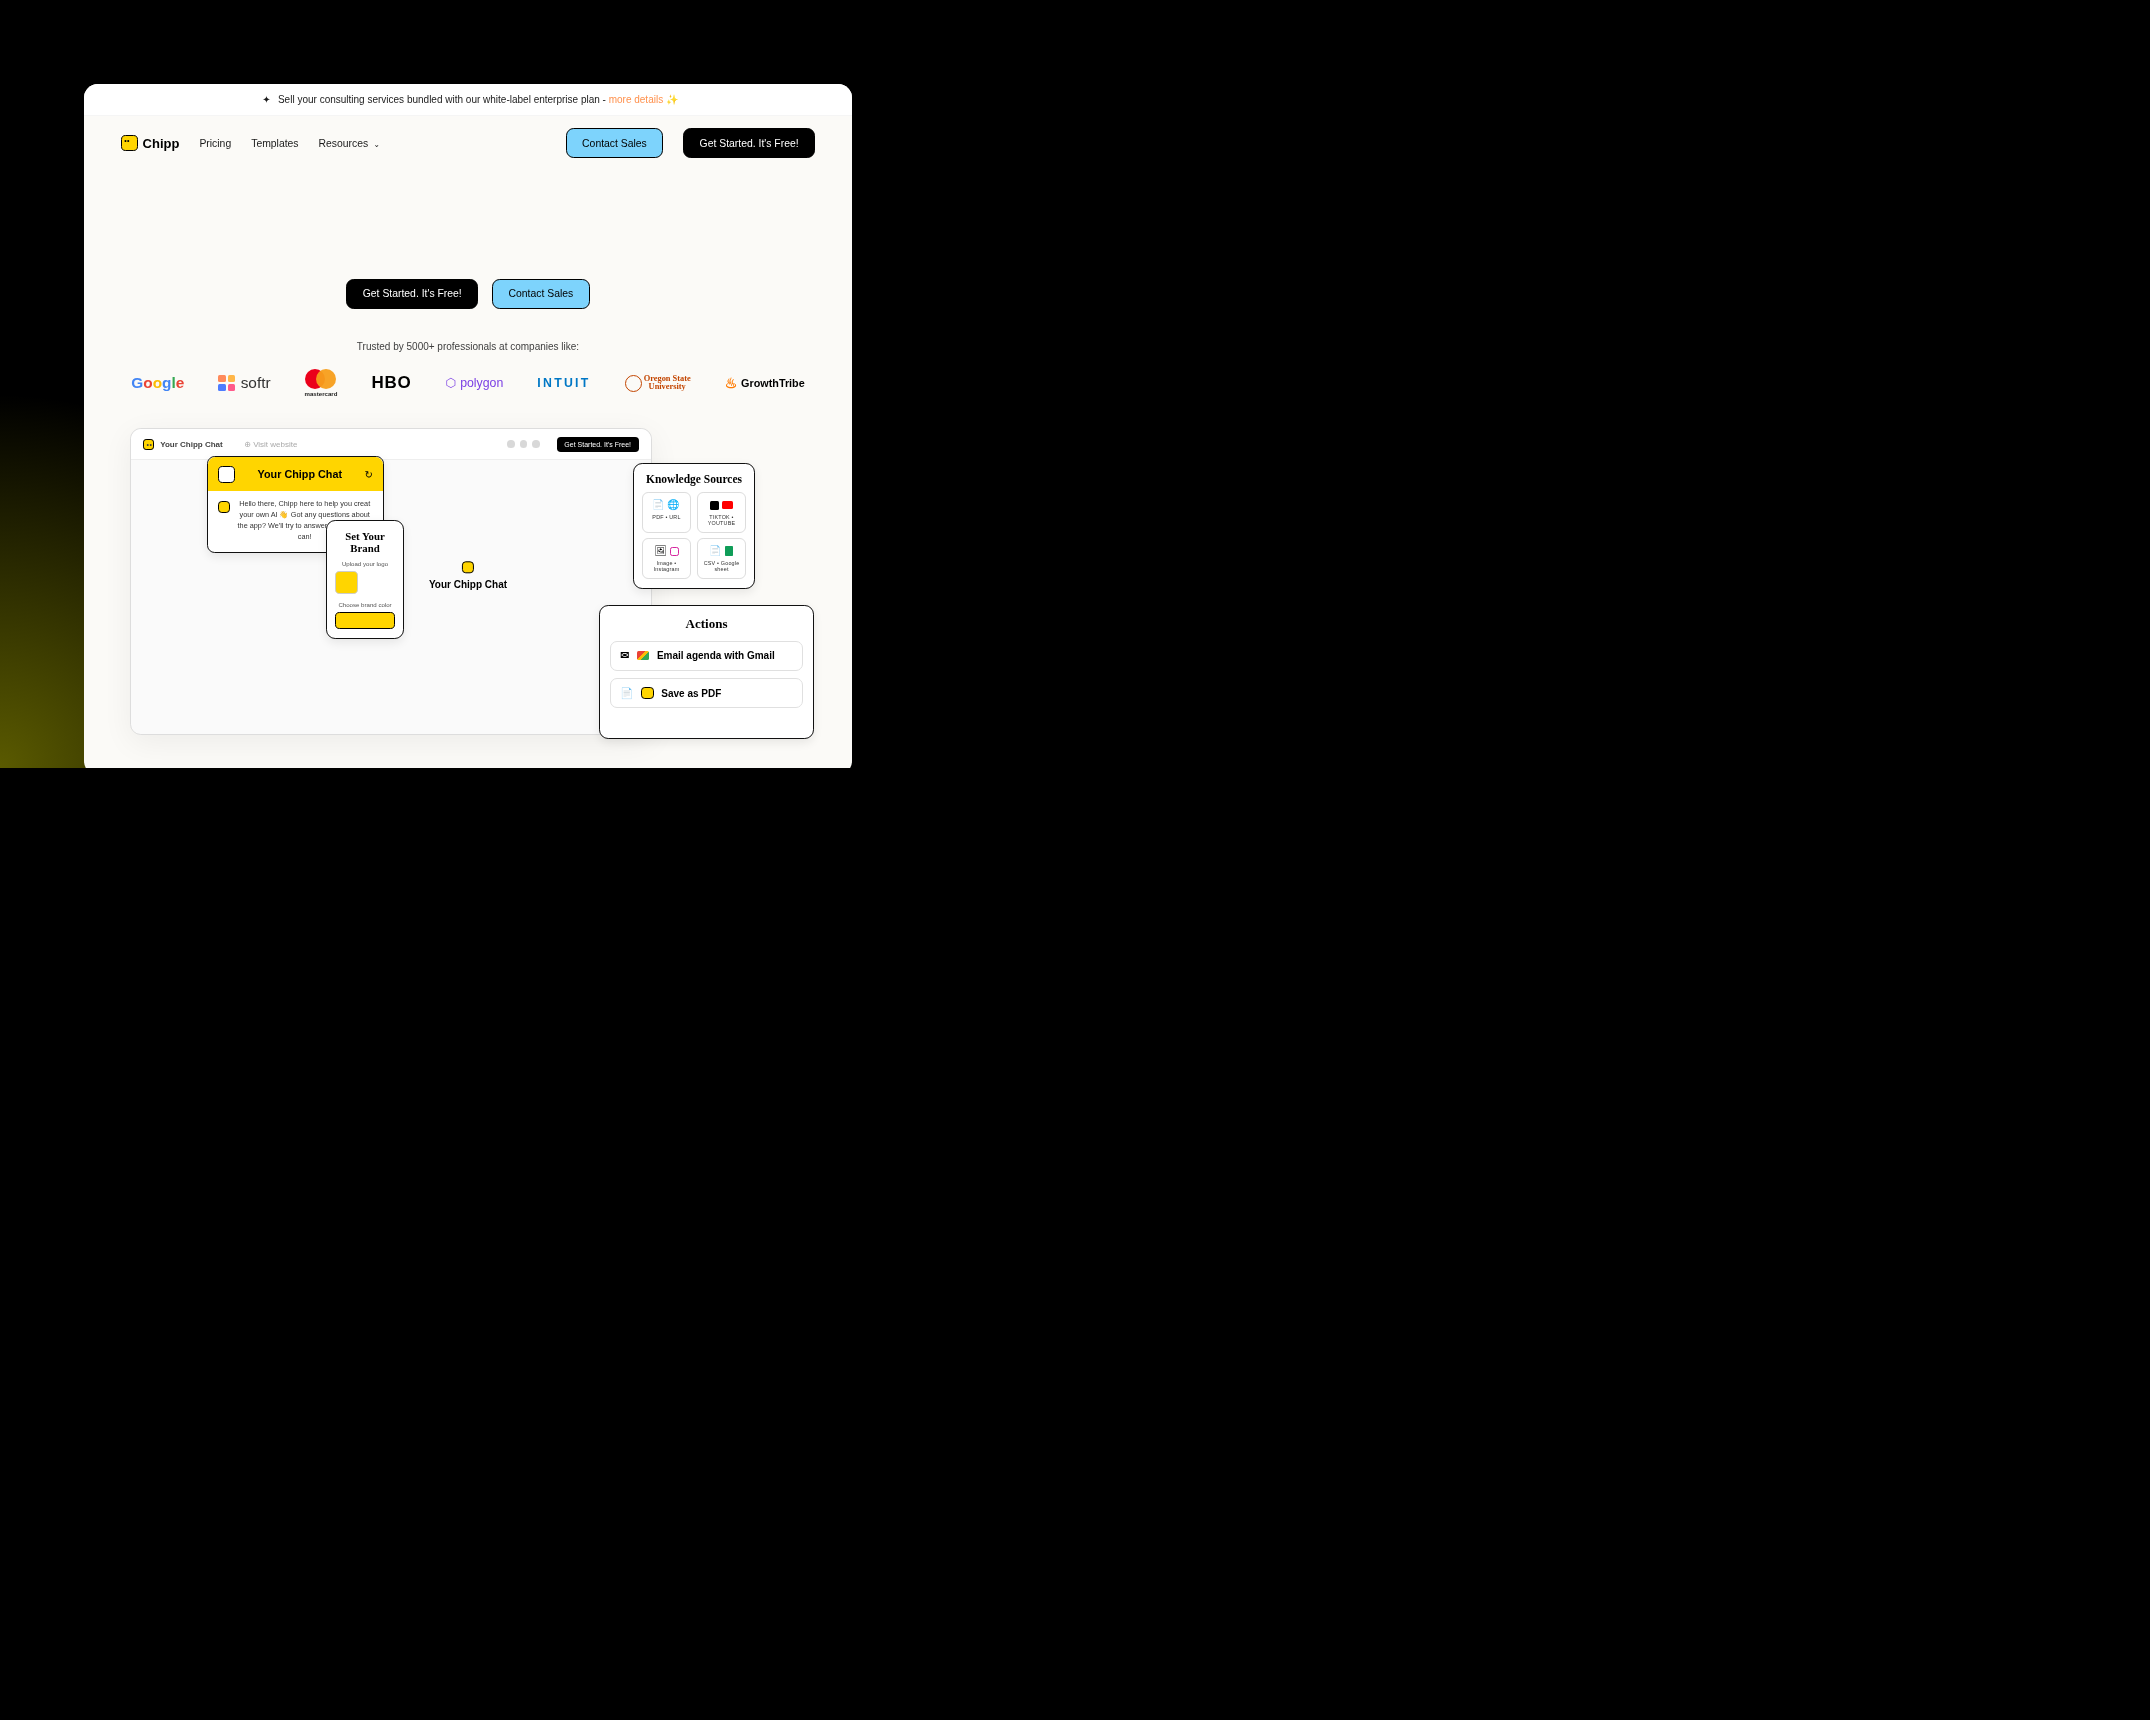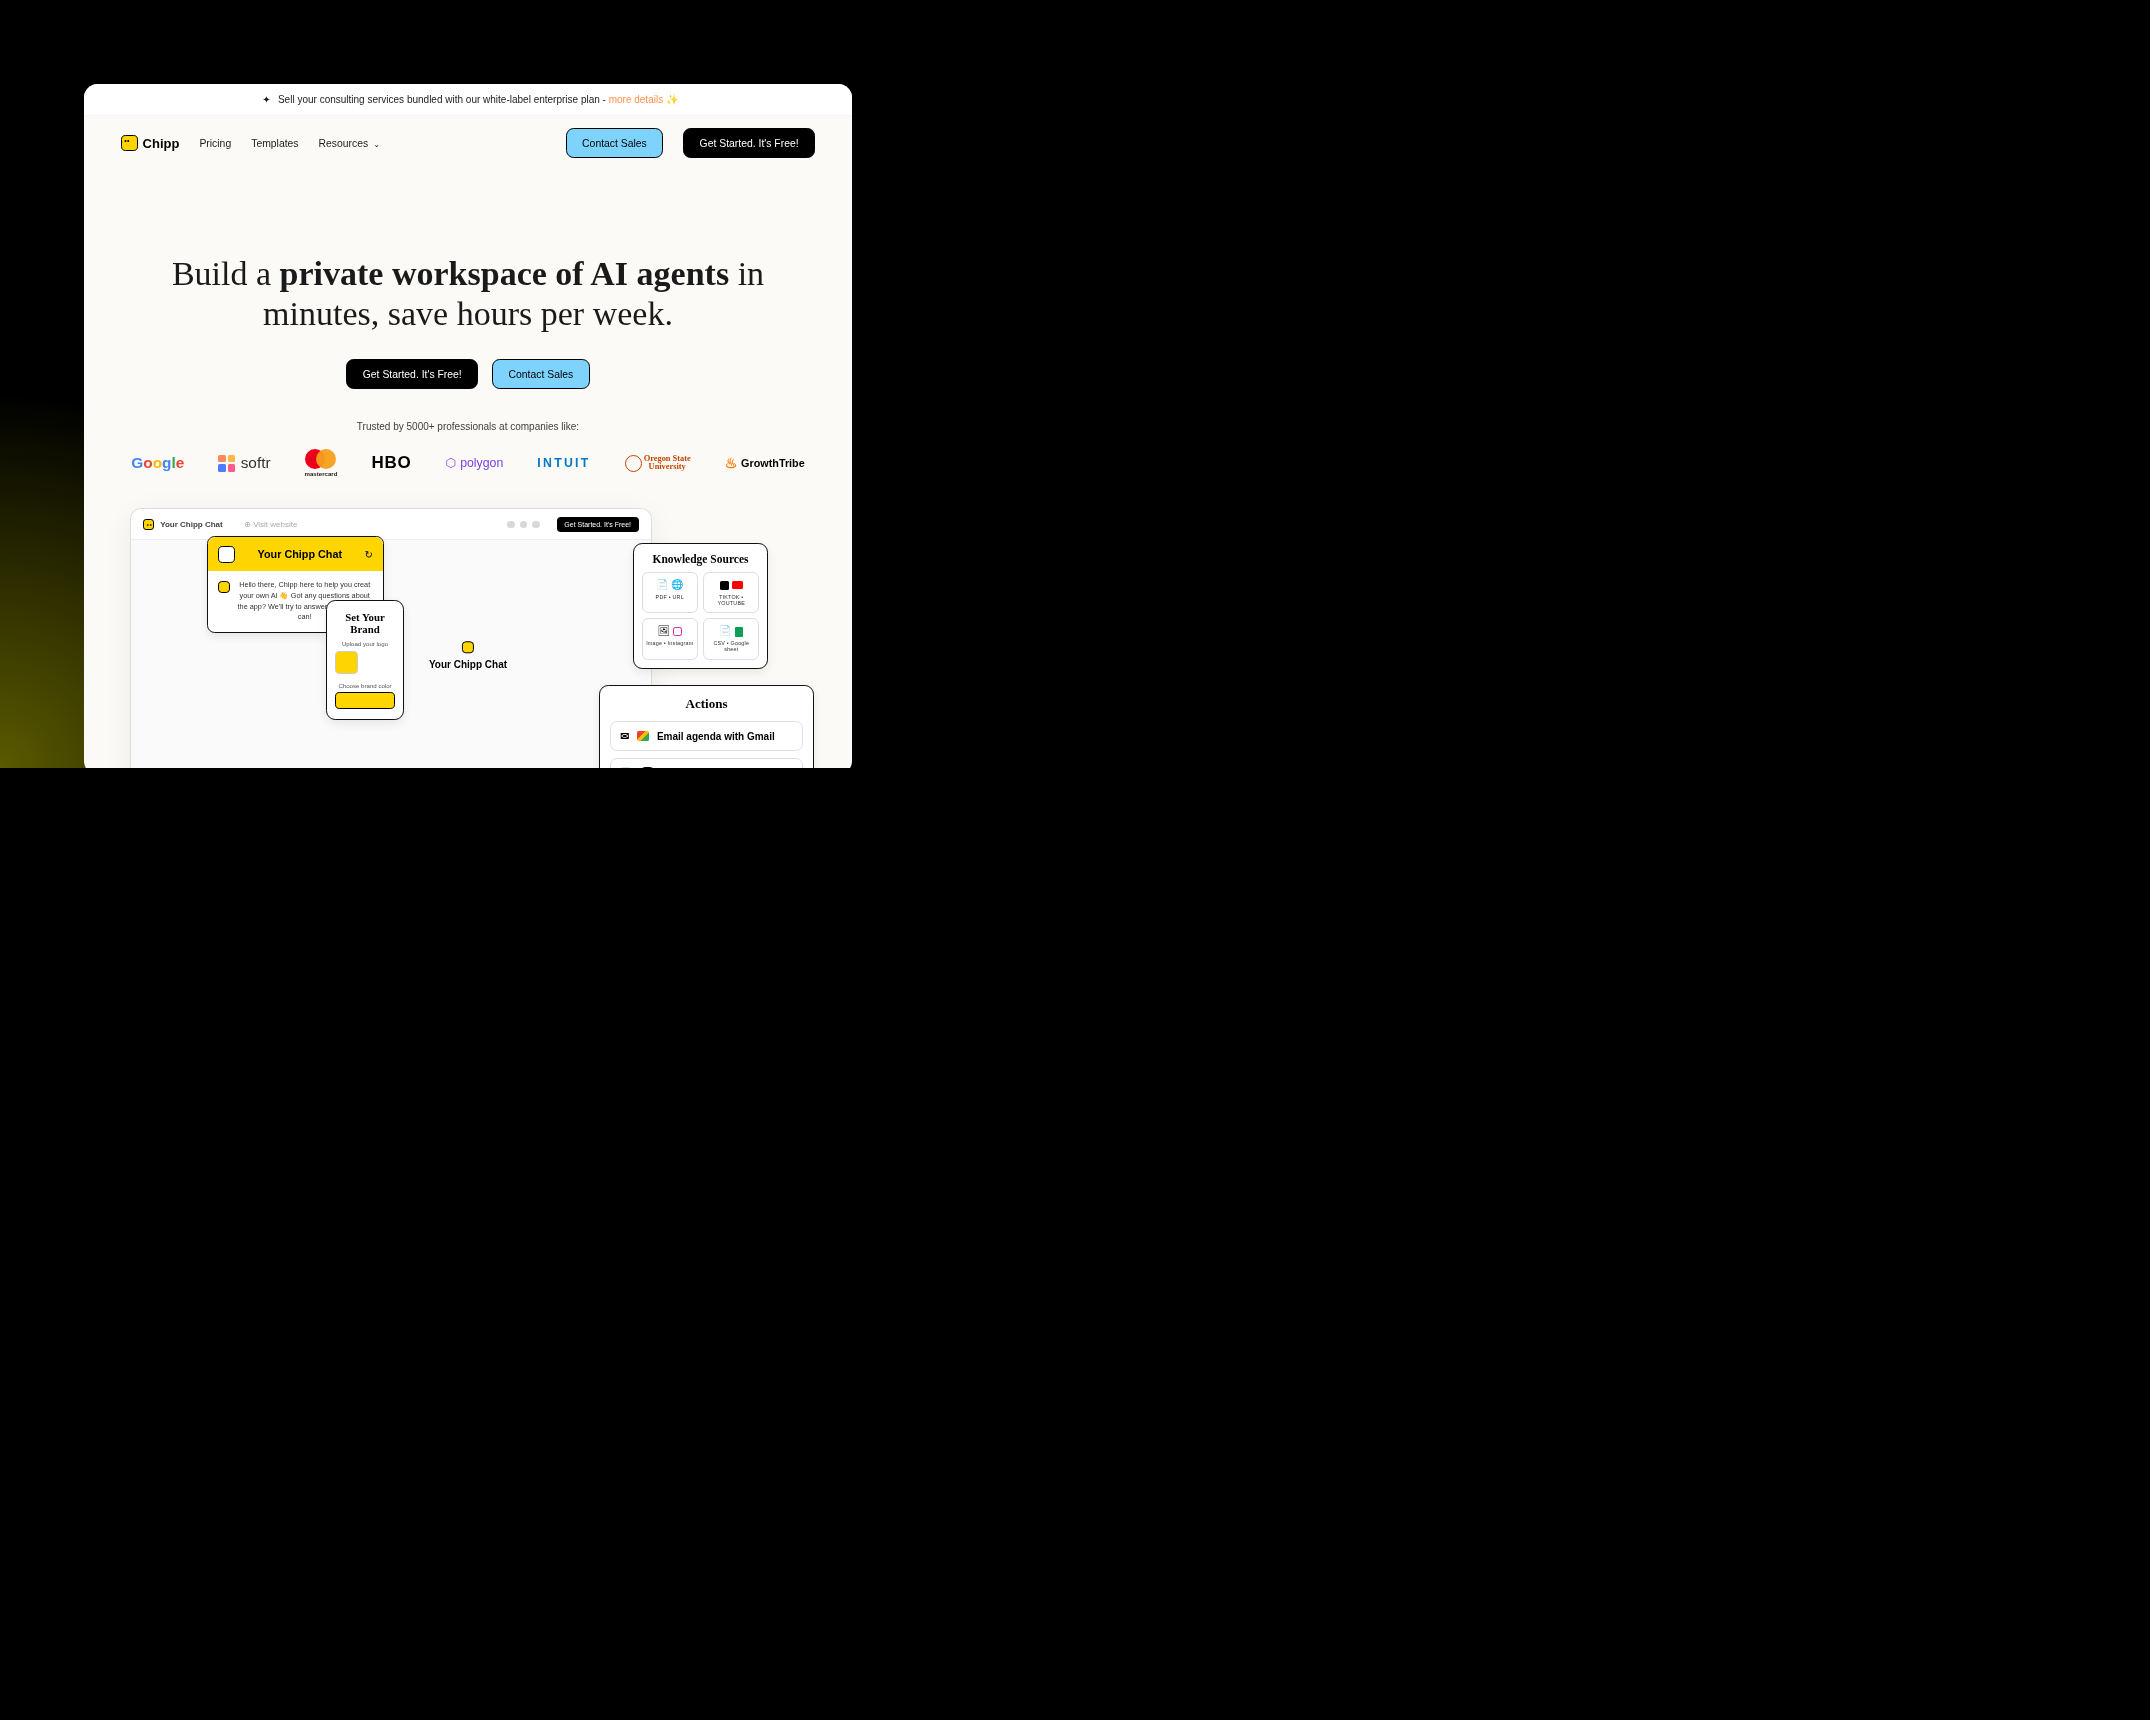--- a/index.html
+++ b/index.html
@@ -125,21 +125,21 @@
 .chat-ref{font-size:10px;}
 .chat-body{padding:8.4px 10px;font-size:7.3px;line-height:1.5;color:#333;display:flex;gap:6.1px;}
 .chat-body .av{width:12.3px;height:12.3px;background:#ffd500;border:0.8px solid #000;border-radius:3.8px;flex-shrink:0;margin-top:1.5px;}
 
 .brand-card{left:196px;top:92px;width:78px;padding:9.2px 8.4px;}
 .brand-card h3{font-family:Georgia,serif;font-size:10.8px;font-weight:700;margin-bottom:5.4px;}
 .brand-card .lbl{font-size:6.1px;color:#555;margin-bottom:3.8px;}
 .brand-card .uplogo{width:23px;height:23px;border:0.8px solid #ccc;border-radius:4.6px;background:#ffd500;margin-bottom:7.7px;}
 .brand-card .colorsw{height:17px;background:#ffd500;border:0.8px solid #000;border-radius:4.6px;}
 
-.ks-card{left:503px;top:35px;width:135px;padding:8.4px 7.7px;}
+.ks-card{left:503px;top:35px;width:122px;padding:8.4px 7.7px;}
 .ks-card h3{font-family:Georgia,serif;font-size:11.5px;font-weight:700;margin-bottom:7px;}
 .ks-grid{display:grid;grid-template-columns:1fr 1fr;gap:5.4px;}
 .ks-tile{border:0.8px solid #ddd;border-radius:6.1px;padding:6.1px 3.1px;text-align:center;}
 .ks-tile .icons-row{font-size:10px;margin-bottom:3.8px;}
 .ks-tile .caption{font-size:5.4px;color:#333;font-weight:500;letter-spacing:0.2px;}
 .ytb{display:inline-block;width:10.8px;height:7.7px;background:#ff0000;border-radius:1.5px;vertical-align:middle;}
 .tkb{display:inline-block;width:9.2px;height:9.2px;background:#000;border-radius:1.5px;vertical-align:middle;}
 .igb{display:inline-block;width:9.2px;height:9.2px;border:1.2px solid #d6249f;border-radius:2.3px;vertical-align:middle;}
 .gsb{display:inline-block;width:8.4px;height:10px;background:#0f9d58;border-radius:0.8px;vertical-align:middle;}
 
@@ -173,23 +173,20 @@
     <div class="nav-link">
       <span>Resources</span>
       <span class="chev">⌄</span>
     </div>
     <div class="spacer"></div>
     <button class="btn btn-outline">Contact Sales</button>
     <button class="btn btn-solid">Get Started. It's Free!</button>
   </div>
 
   <div class="hero">
-    <h1>
-      <span>Build a </span><strong>private workspace of AI agents</strong><span> in minutes, save hours per week.</span>
-    </h1>
     <div class="hero-ctas">
       <button class="btn btn-solid">Get Started. It's Free!</button>
       <button class="btn btn-outline">Contact Sales</button>
     </div>
     <div class="trusted">Trusted by 5000+ professionals at companies like:</div>
 
     <div class="logos-row">
       <span class="clogo google"><span class="g1">G</span><span class="g2">o</span><span class="g3">o</span><span class="g4">g</span><span class="g5">l</span><span class="g6">e</span></span>
       <span class="clogo softr">
         <span class="sq">

